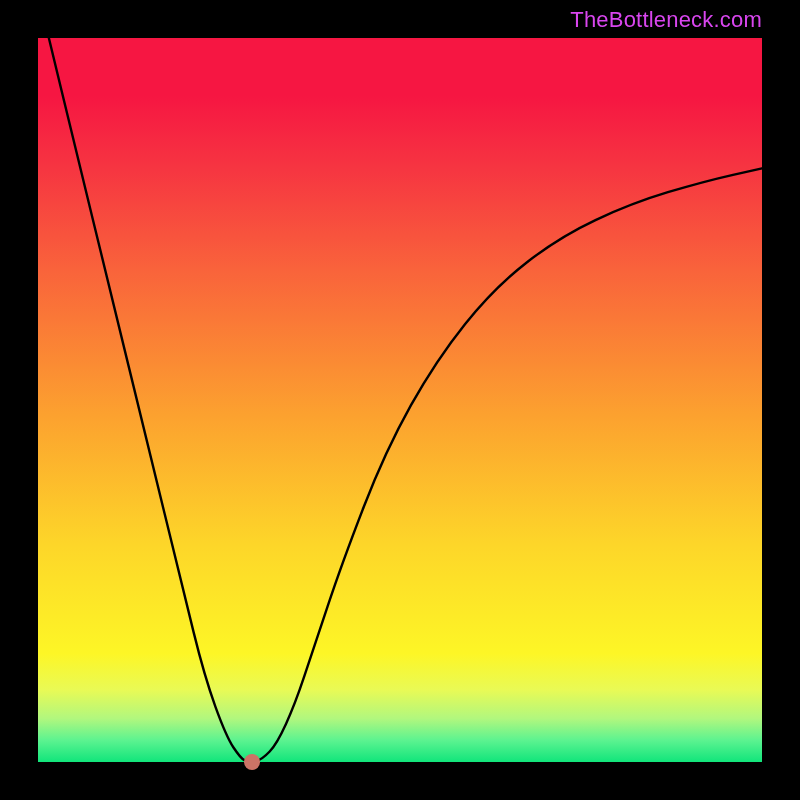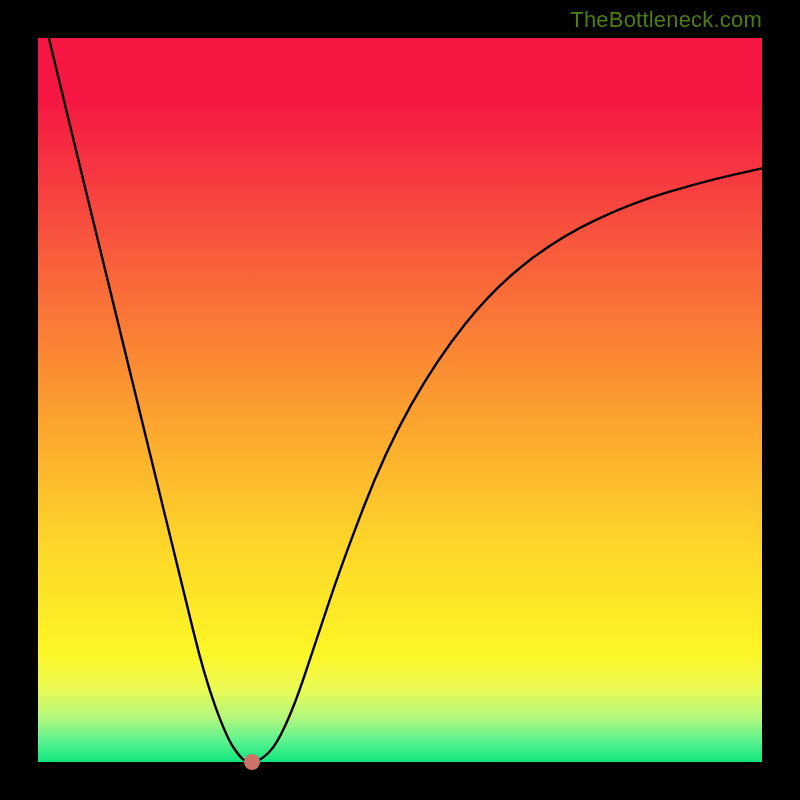--- a/index.html
+++ b/index.html
@@ -38,21 +38,21 @@
       #11e57b 100%
     );
   }
   .watermark {
     position: absolute;
     top: 7px;
     right: 38px;
     font-family: Arial, Helvetica, sans-serif;
     font-size: 22px;
     font-weight: 500;
-    color: #4d7c0f;
+    color: #d946ef;
     letter-spacing: 0.2px;
   }
   svg.curve {
     position: absolute;
     inset: 0;
     width: 100%;
     height: 100%;
     overflow: visible;
   }
   .curve path {

